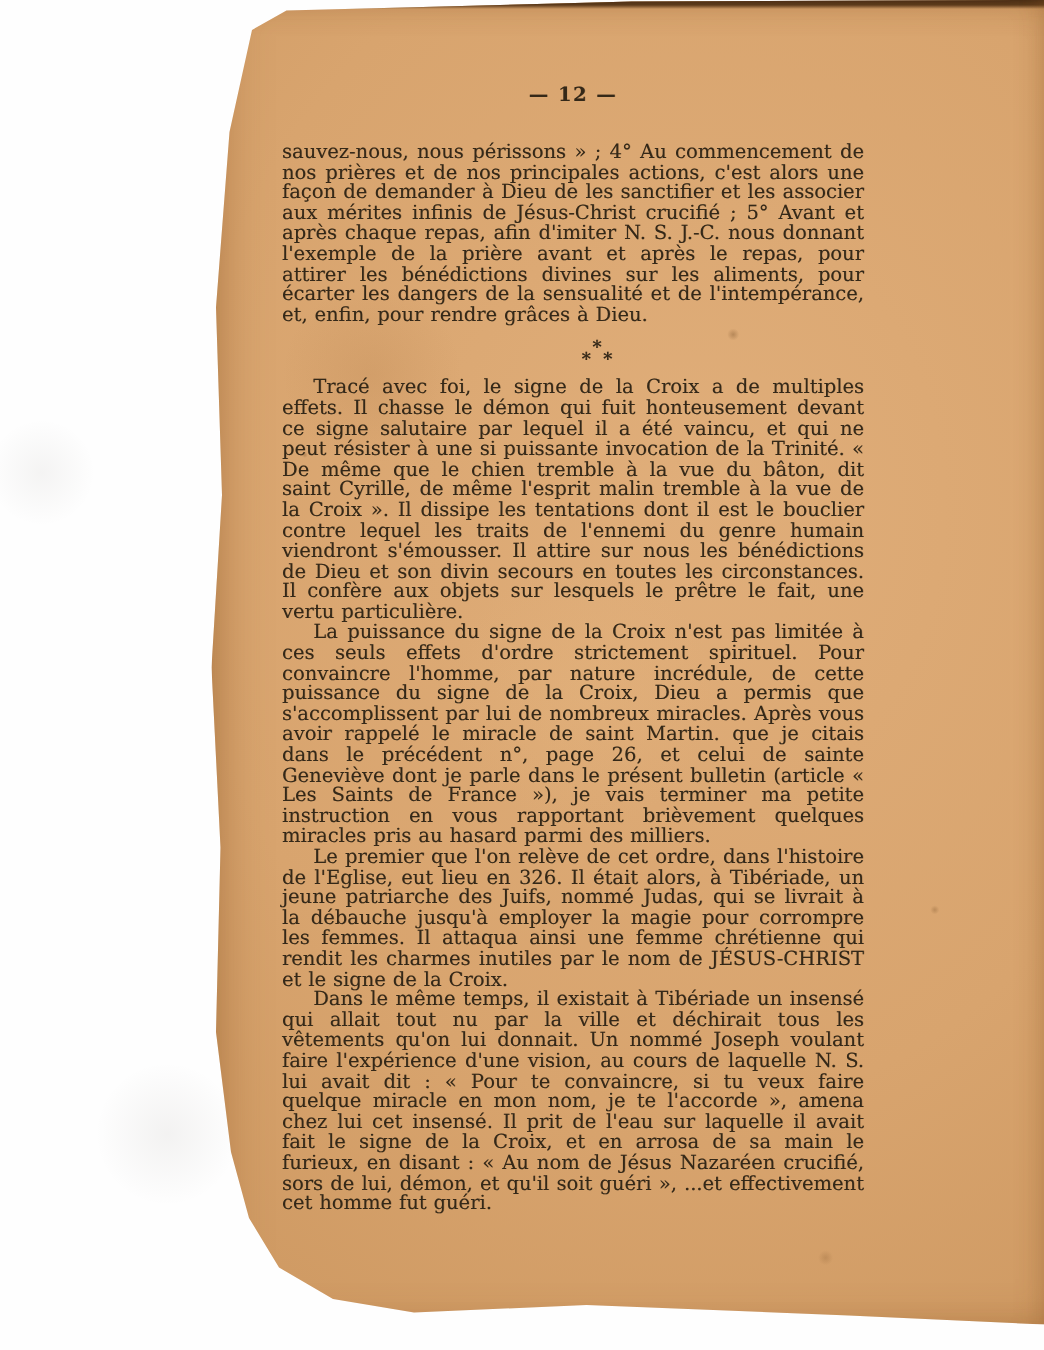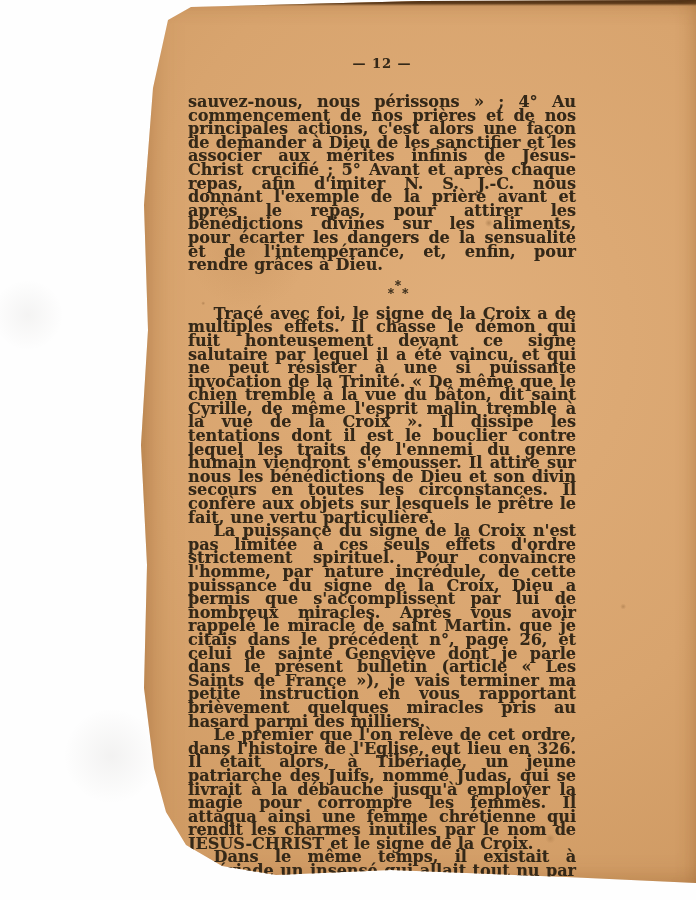--- a/index.html
+++ b/index.html
@@ -57,22 +57,22 @@
     position:absolute; left:52px; top:56px; width:388px;
     color:#342818;
     text-shadow:0.3px 0.3px 0 rgba(52,40,24,0.35);
   }
   .page-number {
     text-align:center;
     font-size:13px; font-weight:bold; letter-spacing:1px;
     margin-bottom:24px;
   }
   .body-text p {
-    font-size:16px; line-height:13.6px;
-    font-weight:bold;
+    font-size:13px; line-height:13.6px;
+    font-weight:normal;
     text-align:justify;
     text-indent:1.6em;
     word-spacing:0.5px;
   }
   .body-text p.no-indent { text-indent:0; }
   .separator {
     text-align:center; font-weight:bold; font-size:12px;
     line-height:8px;
     margin:10px 0 9px 34px;
     letter-spacing:2px;

